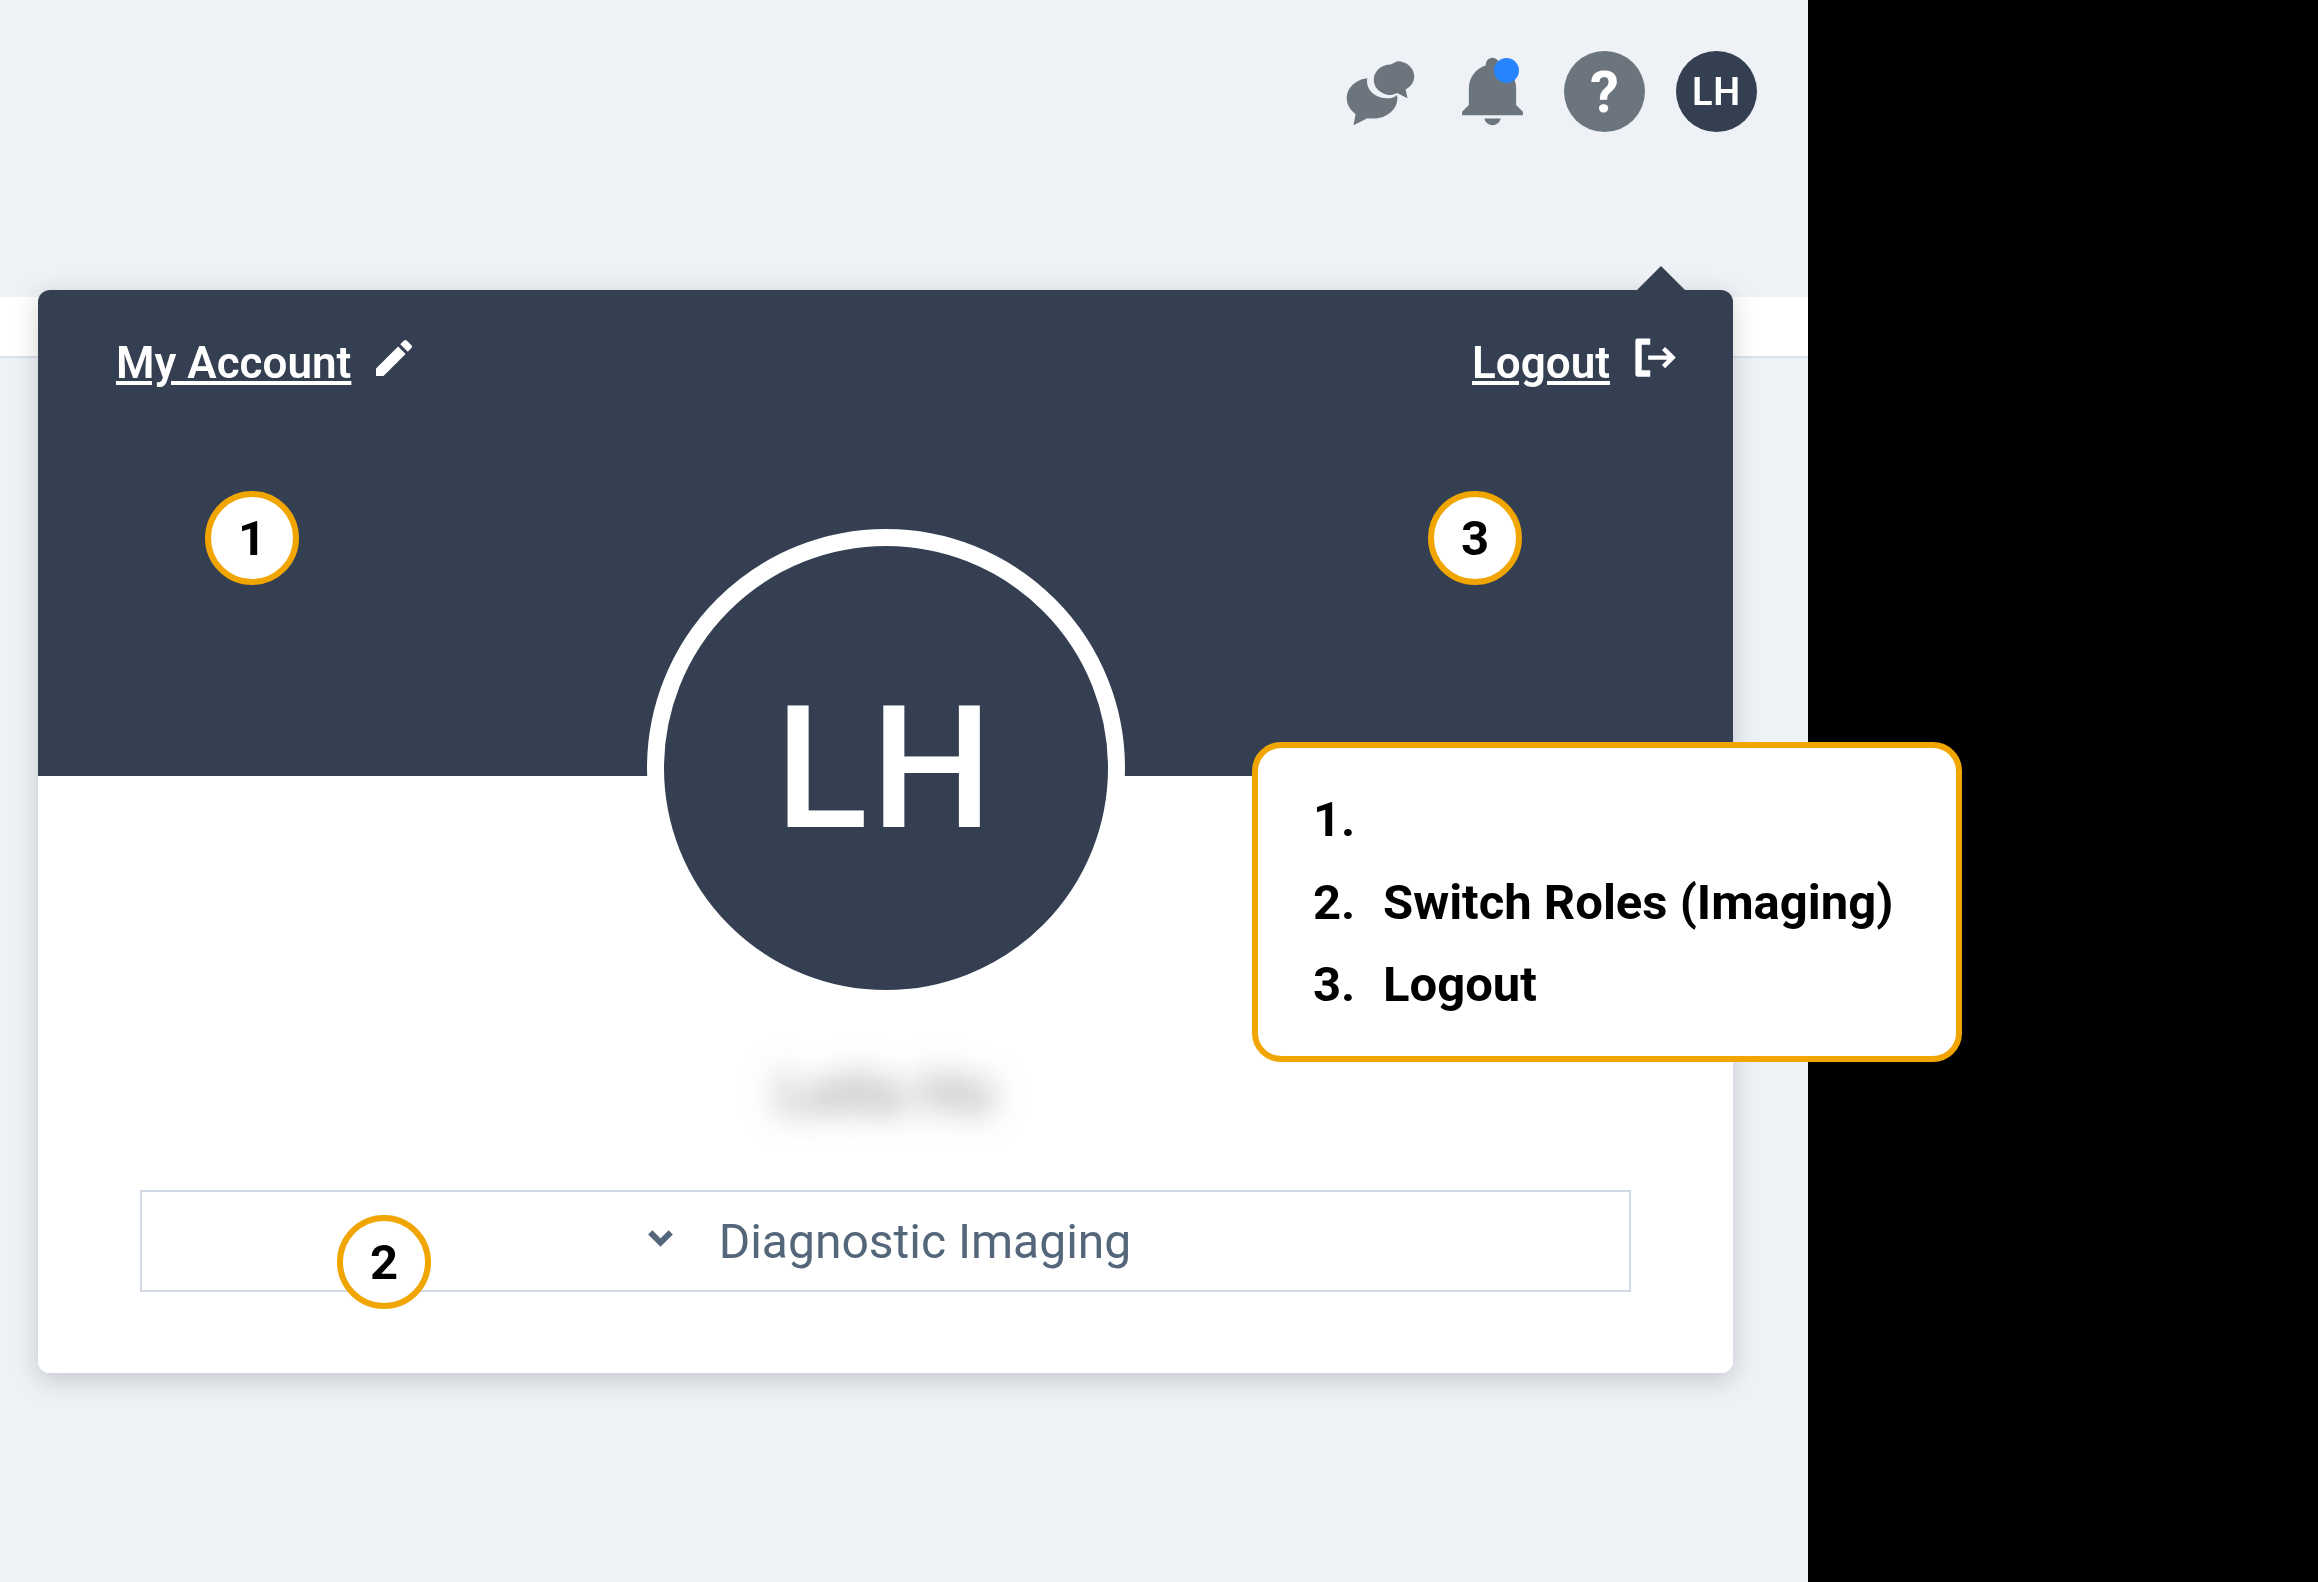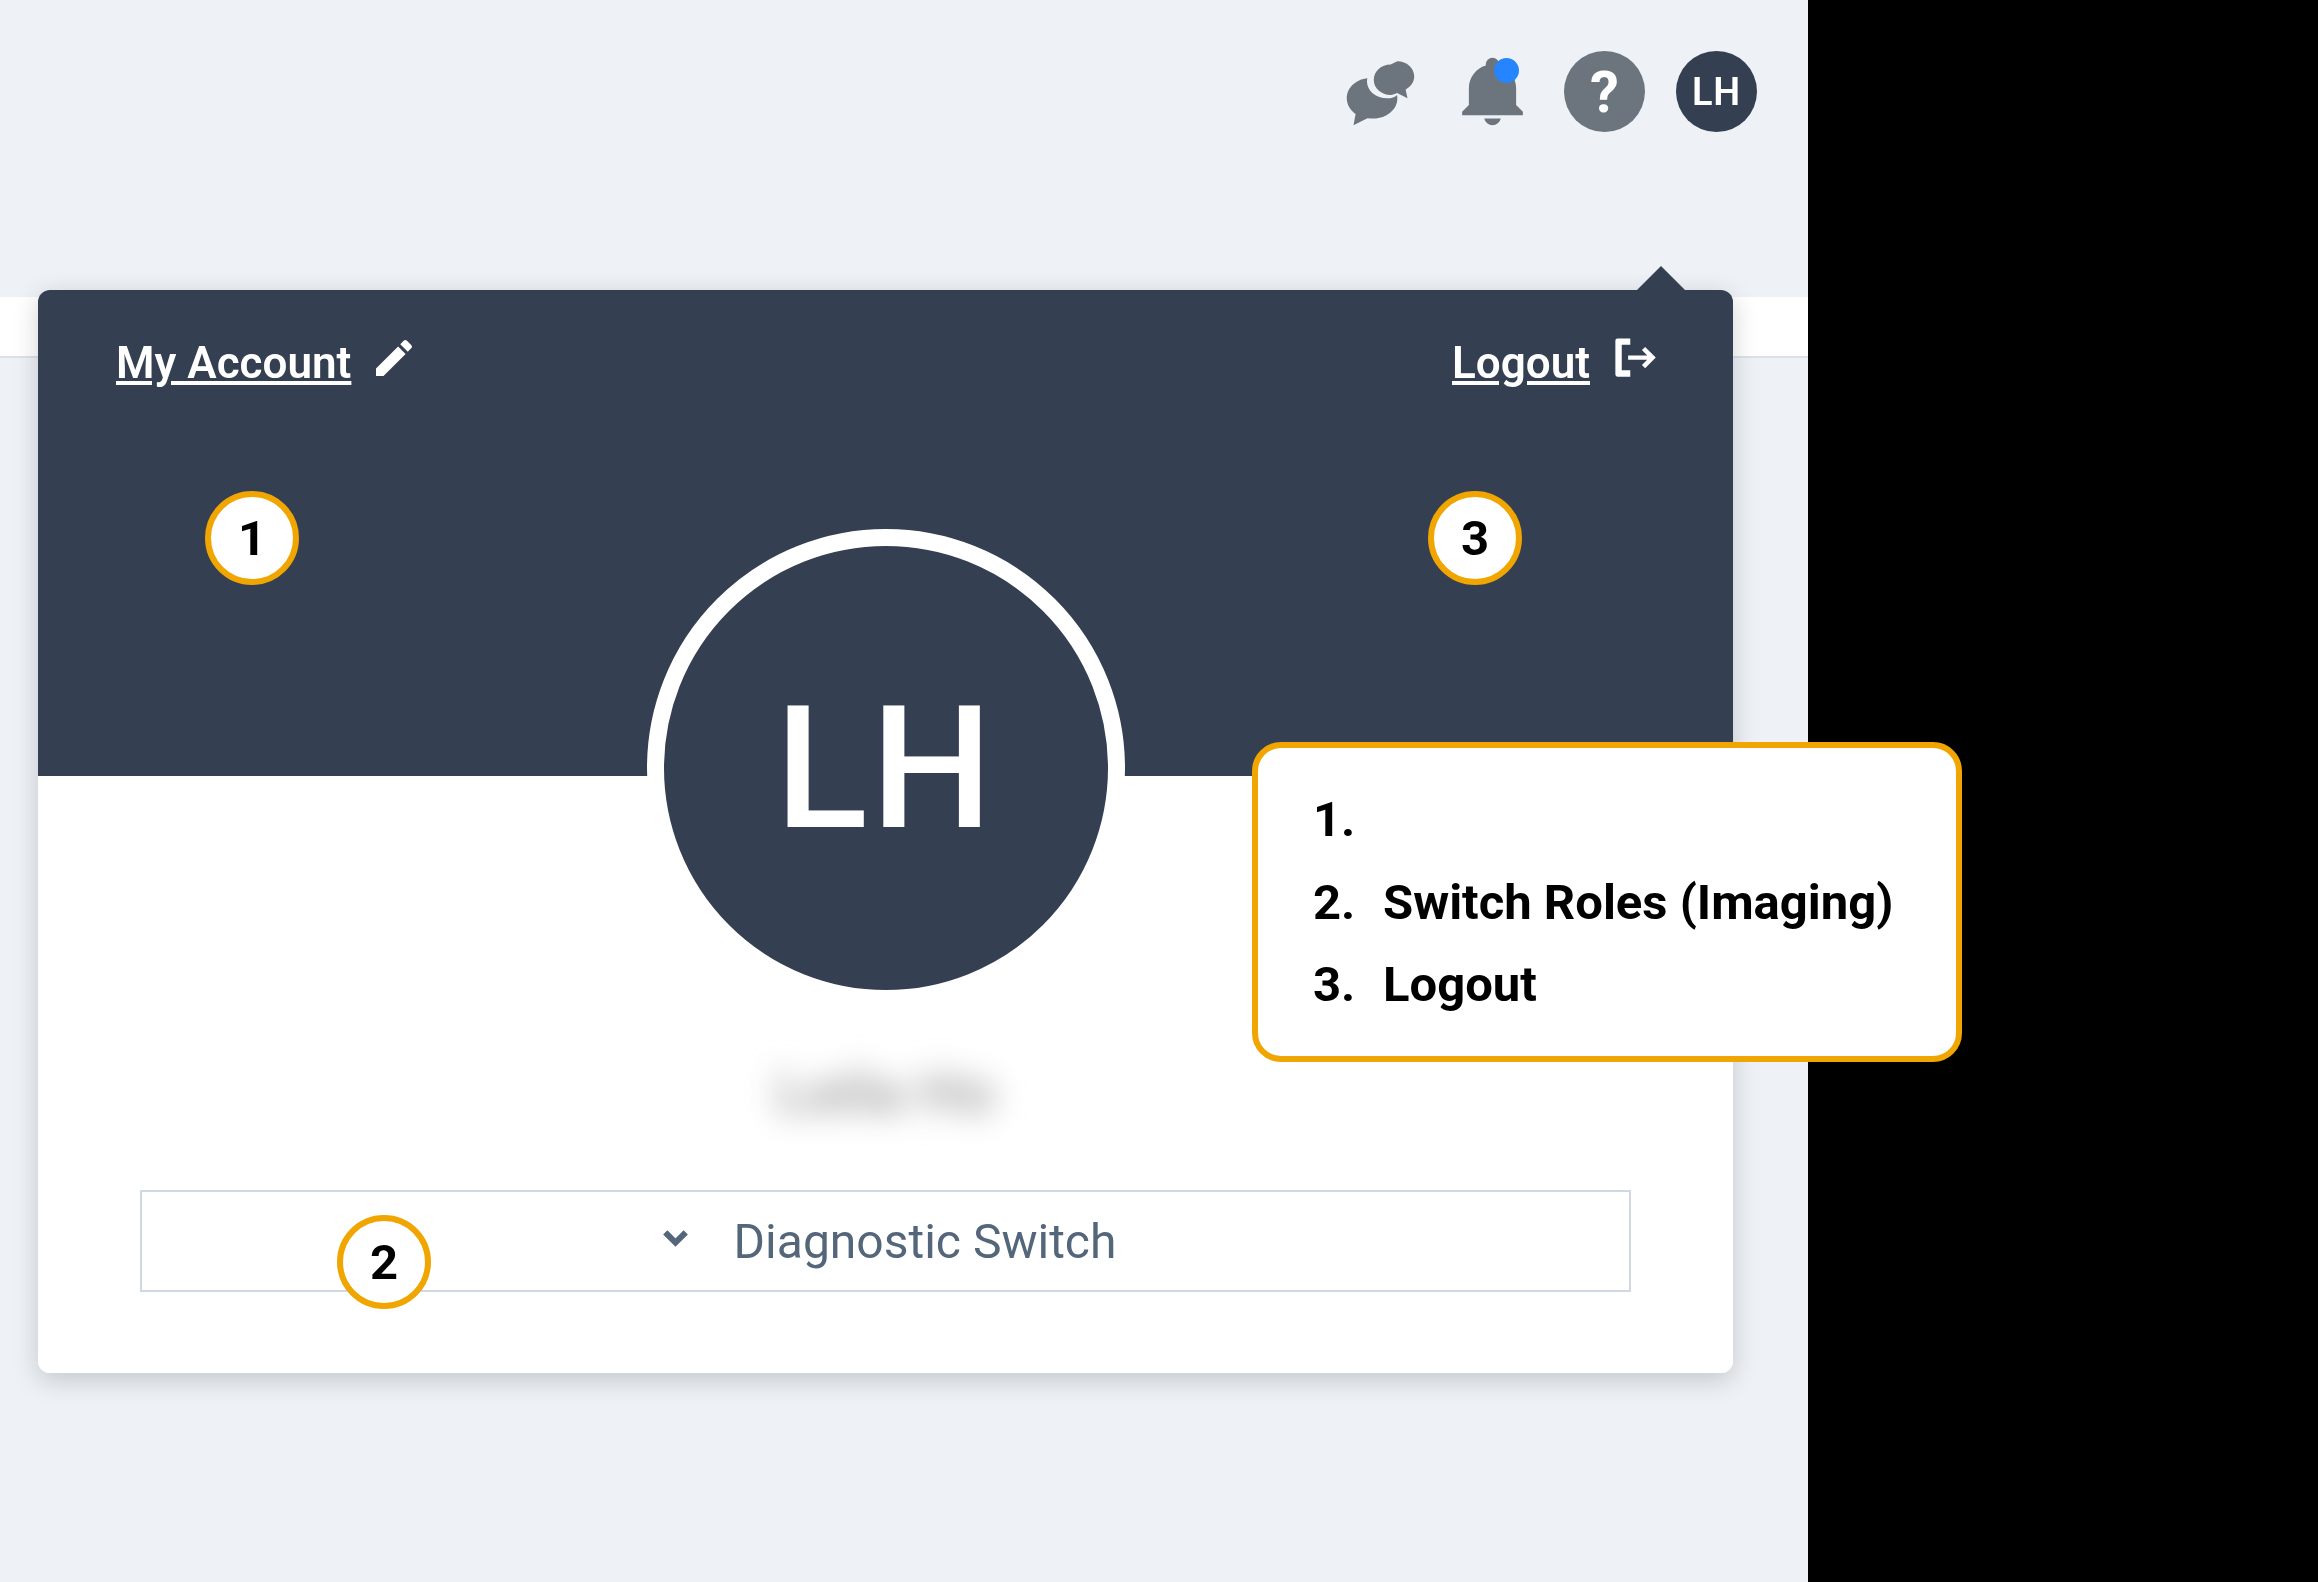--- a/index.html
+++ b/index.html
@@ -106,21 +106,21 @@
       border-right: 25.6px solid transparent;
       border-bottom: 25.6px solid #343f52;
     }
     .dropdown-header {
       background: #343f52;
       border-radius: 12px 12px 0 0;
       height: 486px;
       position: relative;
       display: flex;
       justify-content: space-between;
-      padding: 44px 73px 0 78px;
+      padding: 44px 53px 0 78px;
       gap: 41px;
     }
     .header-link {
       display: flex;
       align-items: center;
       gap: 19px;
       color: #fff;
       font-size: 44px;
       font-weight: 600;
       text-decoration: underline;
@@ -279,21 +279,21 @@
       <div class="avatar-large">
         <span>LH</span>
       </div>
       <div class="user-name-blur">Leila Ho</div>
       <div class="role-dropdown">
         <span>
           <svg viewBox="0 0 24 24" width="41" height="41">
             <path fill="none" stroke="#54667a" stroke-width="3.5" d="M6 9l6 6 6-6"></path>
           </svg>
         </span>
-        <span>Diagnostic Switch</span>
+        <span>Diagnostic Imaging</span>
       </div>
     </div>
   </div>
 
   <div class="callout-badge" style="top:491px; left:205px;">
     <span>1</span>
   </div>
   <div class="callout-badge" style="top:1215px; left:337px;">
     <span>2</span>
   </div>

